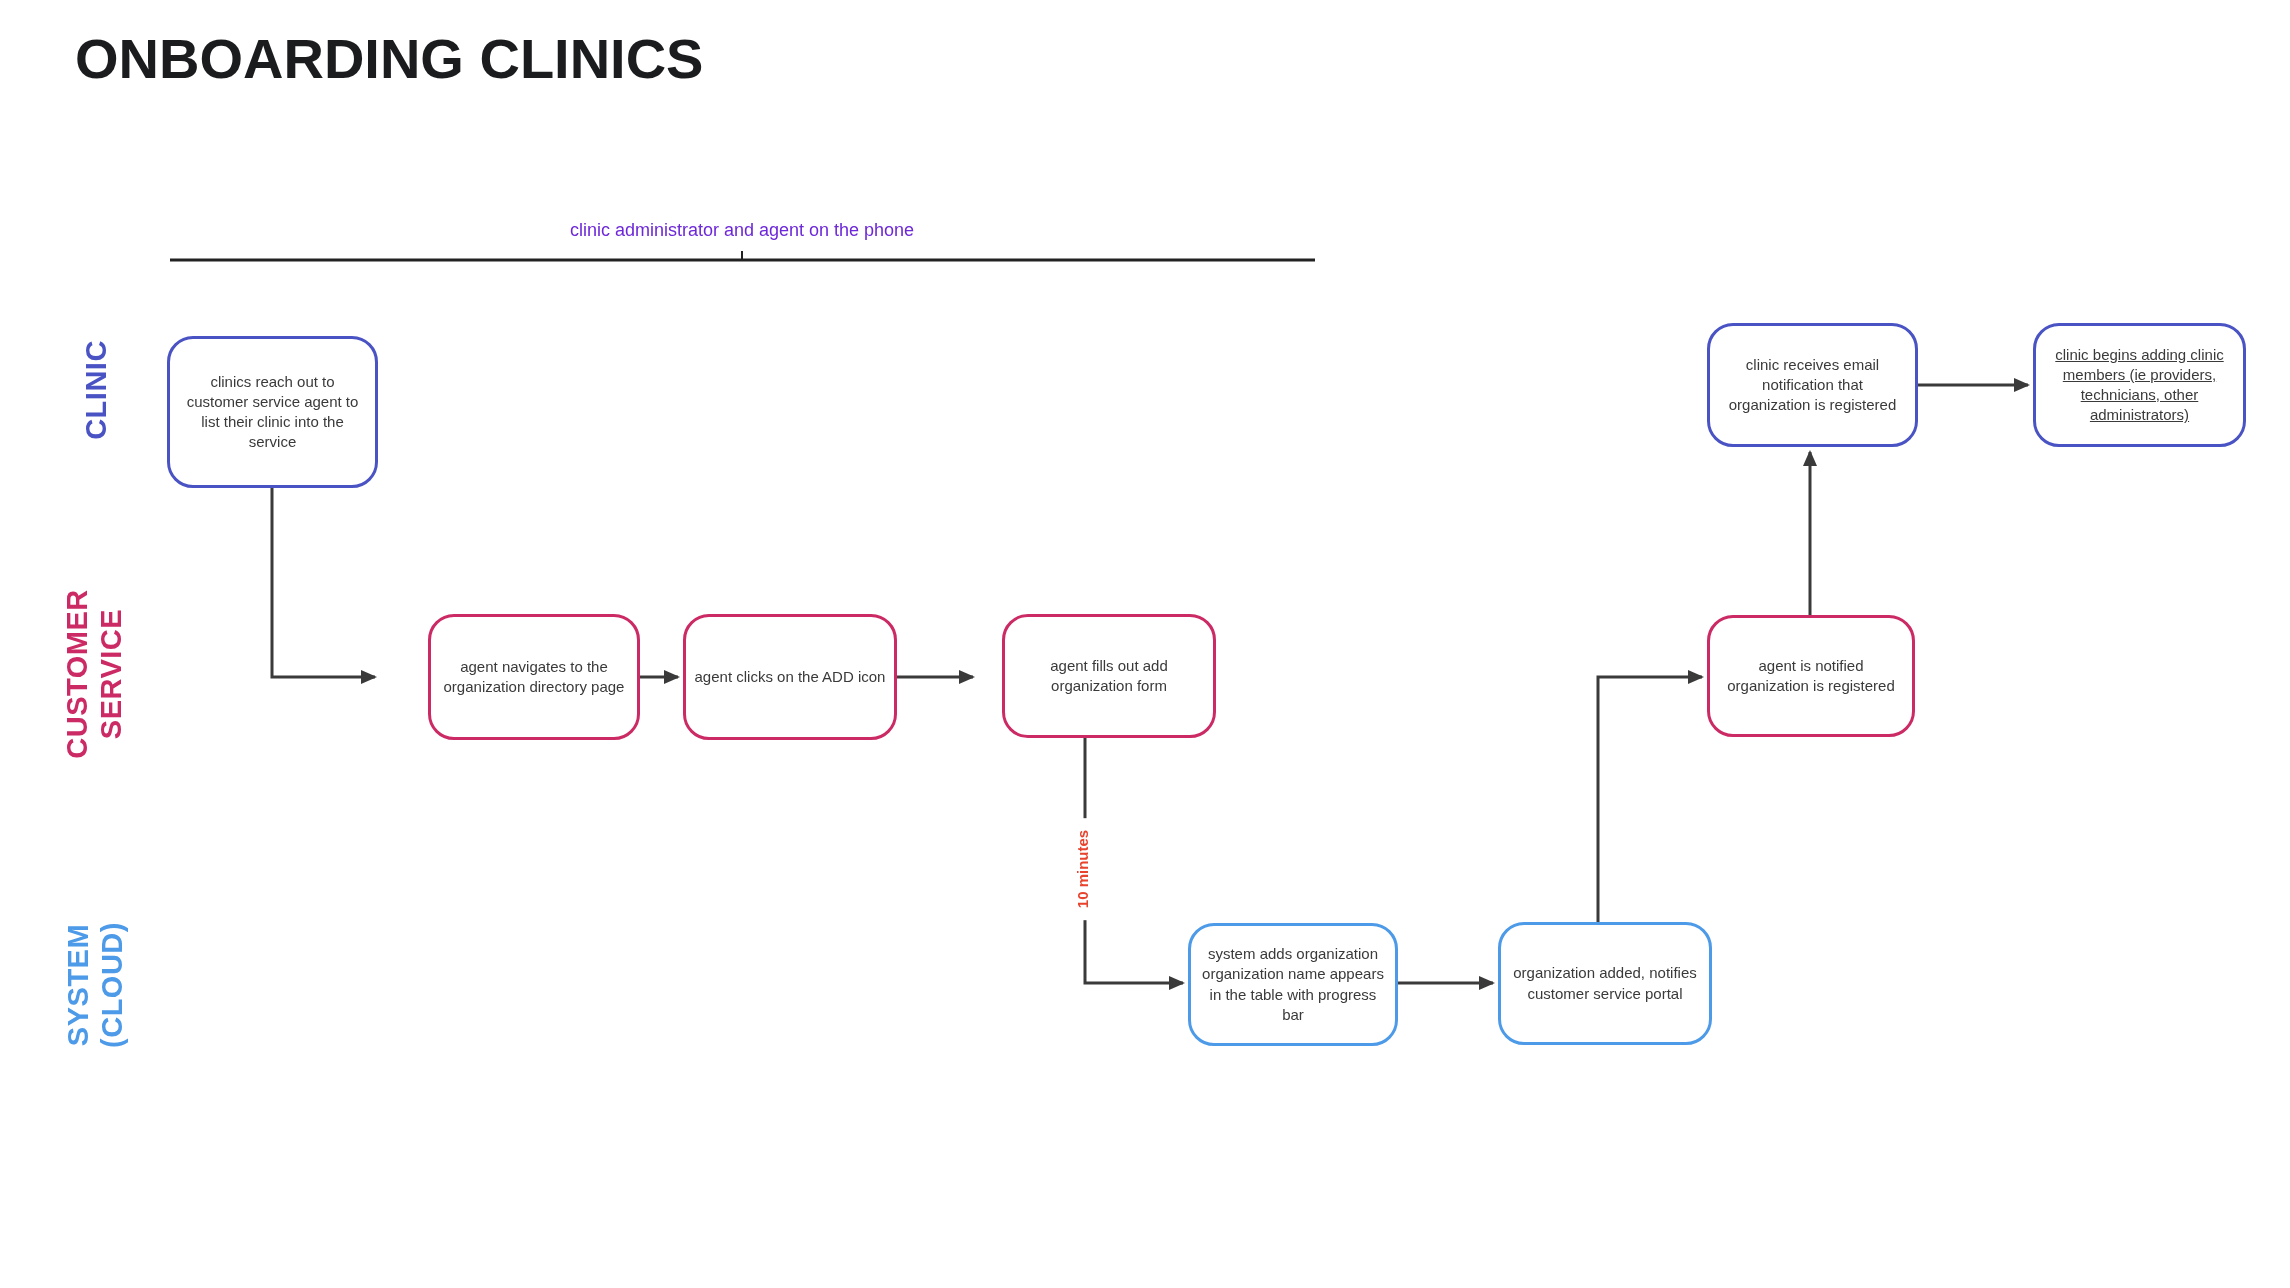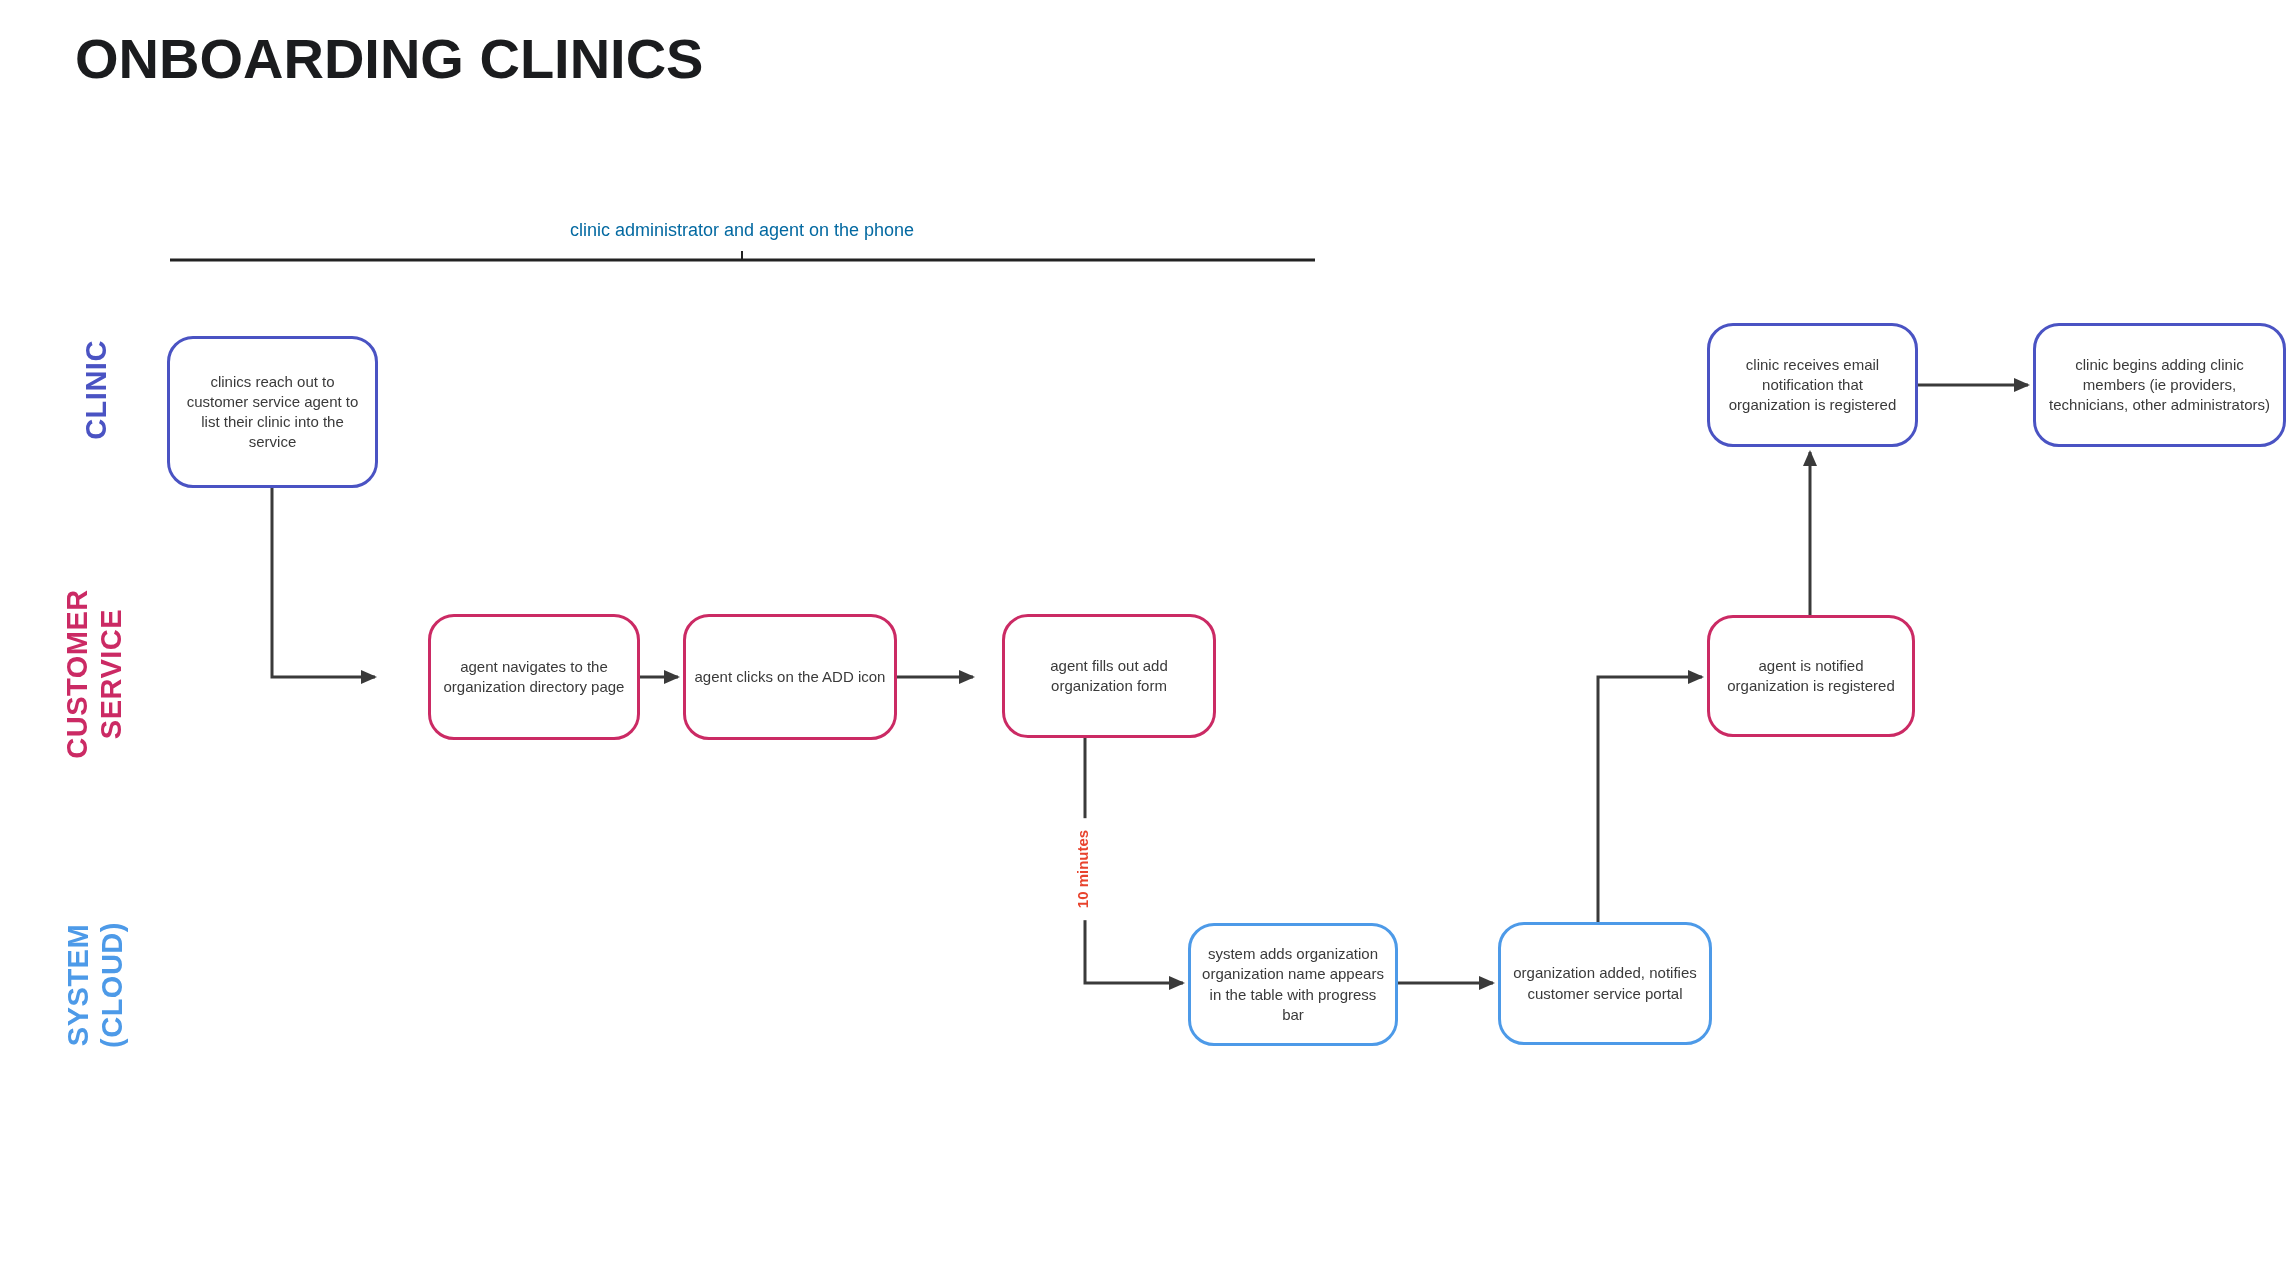--- a/index.html
+++ b/index.html
@@ -7,21 +7,21 @@
     width:2290px;height:1288px;position:relative;overflow:hidden;
     font-family:"Liberation Sans","DejaVu Sans",sans-serif;
   }
   .title{
     position:absolute;left:75px;top:28px;margin:0;
     font-size:56px;font-weight:bold;color:#1b1c1e;letter-spacing:0;
     line-height:1.1;
   }
   .phase-label{
     position:absolute;left:742px;top:220px;transform:translateX(-50%);
-    font-size:18px;color:#0369a1;white-space:nowrap;
+    font-size:18px;color:#6d28d9;white-space:nowrap;
   }
   .connectors{position:absolute;left:0;top:0;}
   .lane-label{
     position:absolute;transform:translate(-50%,-50%) rotate(-90deg);
     font-size:29px;font-weight:600;letter-spacing:.5px;
     white-space:pre-line;text-align:center;line-height:1.18;
   }
   .lane-label.clinic{left:96px;top:390px;color:#4a53c3;}
   .lane-label.customer-service{left:94px;top:674px;color:#cb2a64;}
   .lane-label.system-cloud{left:95px;top:985px;color:#4d9ae8;}
@@ -103,15 +103,15 @@
 </div>
 
 <div class="node customer-service" style="left: 1707px; top: 615px; width: 208px; height: 122px; border-color: rgb(203, 42, 100);">
   <span class="node-text">agent is notified organization is registered</span>
 </div>
 
 <div class="node clinic" style="left: 1707px; top: 323px; width: 211px; height: 124px; border-color: rgb(74, 83, 195);">
   <span class="node-text">clinic receives email notification that organization is registered</span>
 </div>
 
-<div class="node clinic" style="left: 2033px; top: 323px; width: 253px; height: 124px; border-color: rgb(74, 83, 195);">
+<div class="node clinic" style="left: 2033px; top: 323px; width: 213px; height: 124px; border-color: rgb(74, 83, 195); text-decoration: underline;">
   <span class="node-text">clinic begins adding clinic members (ie providers, technicians, other administrators)</span>
 </div>
 
 </body></html>

